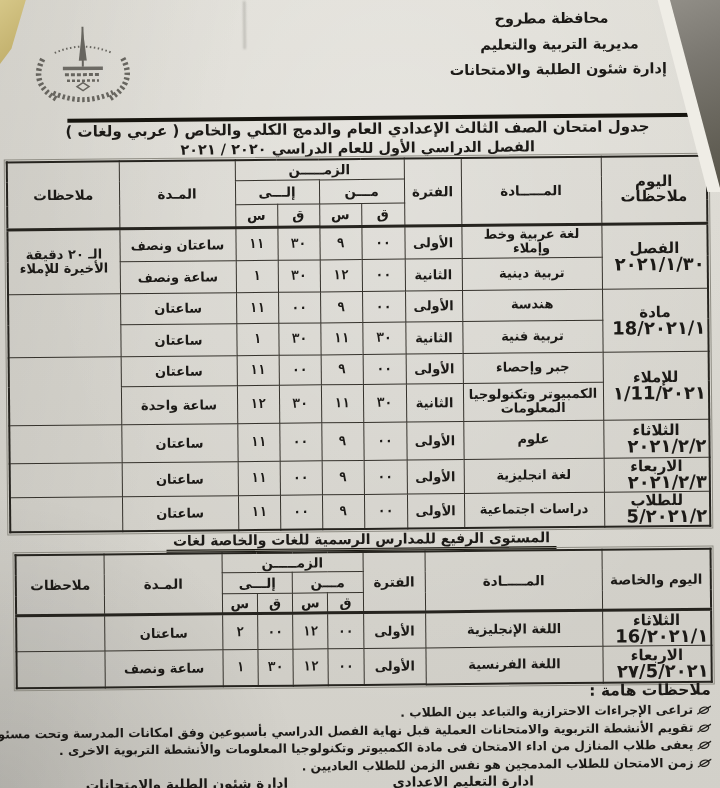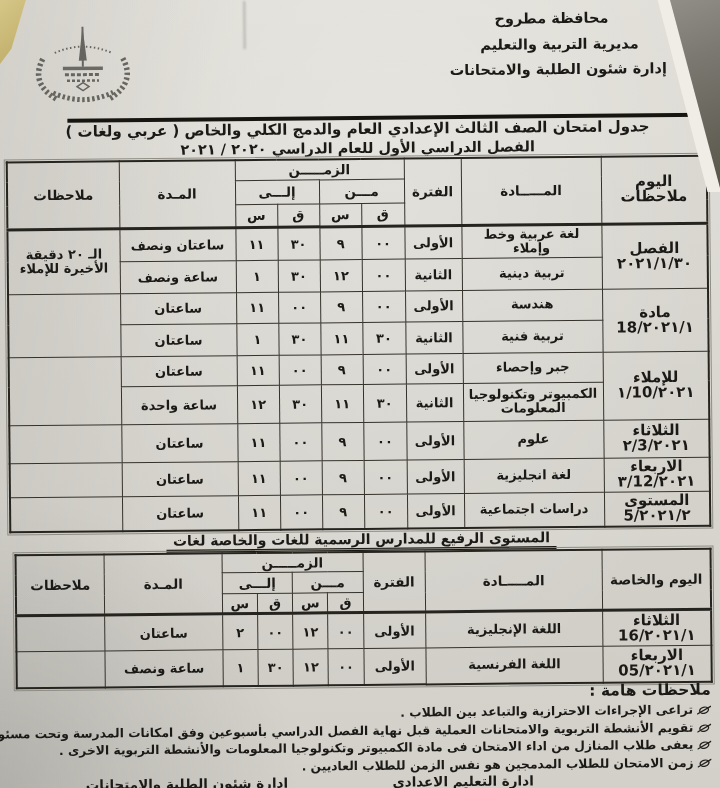--- a/index.html
+++ b/index.html
@@ -51,23 +51,23 @@
 
   table { border-collapse:collapse; table-layout:fixed; direction:rtl;
     font-weight:bold; }
   .tbl { position:absolute; border:2.5px solid #26241f; outline:1px solid #8f8d84;
     outline-offset:1.5px; background:rgba(0,0,0,0.015); }
   .tbl th, .tbl td { border:1.6px solid #35322c; text-align:center;
     vertical-align:middle; overflow:hidden; padding:1px 2px; }
   .tbl thead { border-bottom:3.5px solid #26241f; }
   .tbl th { font-size:13.5px; }
   .tbl td { font-size:13px; }
-  .t-num { font-size:13.5px; }
+  .t-num { font-size:13.5px;font-family:Liberation Mono, monospace; }
   .day-name { display:block; font-size:15px; line-height:15px; }
-  .day-date { display:block; font-size:15px; line-height:15px; }
+  .day-date { display:block; font-size:18px; line-height:15px;text-align:right; }
   .subject-cell { font-size:12.8px; line-height:14.5px; }
 
   #table1 { top:158px; left:8px; width:700px; }
   #table2 { top:551px; left:13px; width:697px; }
   .hrow-a { height:20px; } .hrow-b { height:24px; } .hrow-c { height:23px; }
   .hrow2-a { height:18px; } .hrow2-b { height:21px; } .hrow2-c { height:19px; }
 
   .sub-title { position:absolute; top:529px; left:0; width:720px; text-align:center; }
   .sub-title span { display:inline-block; font-weight:bold; font-size:14px;
     border-bottom:3px solid #17150f; padding:0 6px 1px; }
@@ -200,21 +200,21 @@
         <td class="t-num">٣٠</td>
         <td class="t-num">١١</td>
         <td class="t-num">٣٠</td>
         <td class="t-num">١</td>
         <td>ساعتان</td>
       </tr>
 
       <tr style="height:30px">
         <td rowspan="2">
           <span class="day-name">للإملاء</span>
-          <span class="day-date">٢٠٢١/10/١</span>
+          <span class="day-date">٢٠٢١/11/١</span>
         </td>
         <td class="subject-cell">جبر وإحصاء</td>
         <td>الأولى</td>
         <td class="t-num">٠٠</td>
         <td class="t-num">٩</td>
         <td class="t-num">٠٠</td>
         <td class="t-num">١١</td>
         <td>ساعتان</td>
         <td rowspan="2"></td>
       </tr>
@@ -224,50 +224,50 @@
         <td class="t-num">٣٠</td>
         <td class="t-num">١١</td>
         <td class="t-num">٣٠</td>
         <td class="t-num">١٢</td>
         <td>ساعة واحدة</td>
       </tr>
 
       <tr style="height:38px">
         <td>
           <span class="day-name">الثلاثاء</span>
-          <span class="day-date">٢٠٢١/3/٢</span>
+          <span class="day-date">٢٠٢١/٢/٢</span>
         </td>
         <td class="subject-cell">علوم</td>
         <td>الأولى</td>
         <td class="t-num">٠٠</td>
         <td class="t-num">٩</td>
         <td class="t-num">٠٠</td>
         <td class="t-num">١١</td>
         <td>ساعتان</td>
         <td></td>
       </tr>
 
       <tr style="height:34px">
         <td>
           <span class="day-name">الاربعاء</span>
-          <span class="day-date">٢٠٢١/12/٣</span>
+          <span class="day-date">٢٠٢١/٢/٣</span>
         </td>
         <td class="subject-cell">لغة انجليزية</td>
         <td>الأولى</td>
         <td class="t-num">٠٠</td>
         <td class="t-num">٩</td>
         <td class="t-num">٠٠</td>
         <td class="t-num">١١</td>
         <td>ساعتان</td>
         <td></td>
       </tr>
 
       <tr style="height:35px">
         <td>
-          <span class="day-name">المستوى</span>
+          <span class="day-name">للطلاب</span>
           <span class="day-date">٢٠٢١/٢/5</span>
         </td>
         <td class="subject-cell">دراسات اجتماعية</td>
         <td>الأولى</td>
         <td class="t-num">٠٠</td>
         <td class="t-num">٩</td>
         <td class="t-num">٠٠</td>
         <td class="t-num">١١</td>
         <td>ساعتان</td>
         <td></td>
@@ -322,21 +322,21 @@
         <td class="t-num">٠٠</td>
         <td class="t-num">١٢</td>
         <td class="t-num">٠٠</td>
         <td class="t-num">٢</td>
         <td>ساعتان</td>
         <td></td>
       </tr>
       <tr style="height:36px">
         <td>
           <span class="day-name">الاربعاء</span>
-          <span class="day-date">٢٠٢١/١/05</span>
+          <span class="day-date">٢٠٢١/5/٢٧</span>
         </td>
         <td class="subject-cell">اللغة الفرنسية</td>
         <td>الأولى</td>
         <td class="t-num">٠٠</td>
         <td class="t-num">١٢</td>
         <td class="t-num">٣٠</td>
         <td class="t-num">١</td>
         <td>ساعة ونصف</td>
         <td></td>
       </tr>

